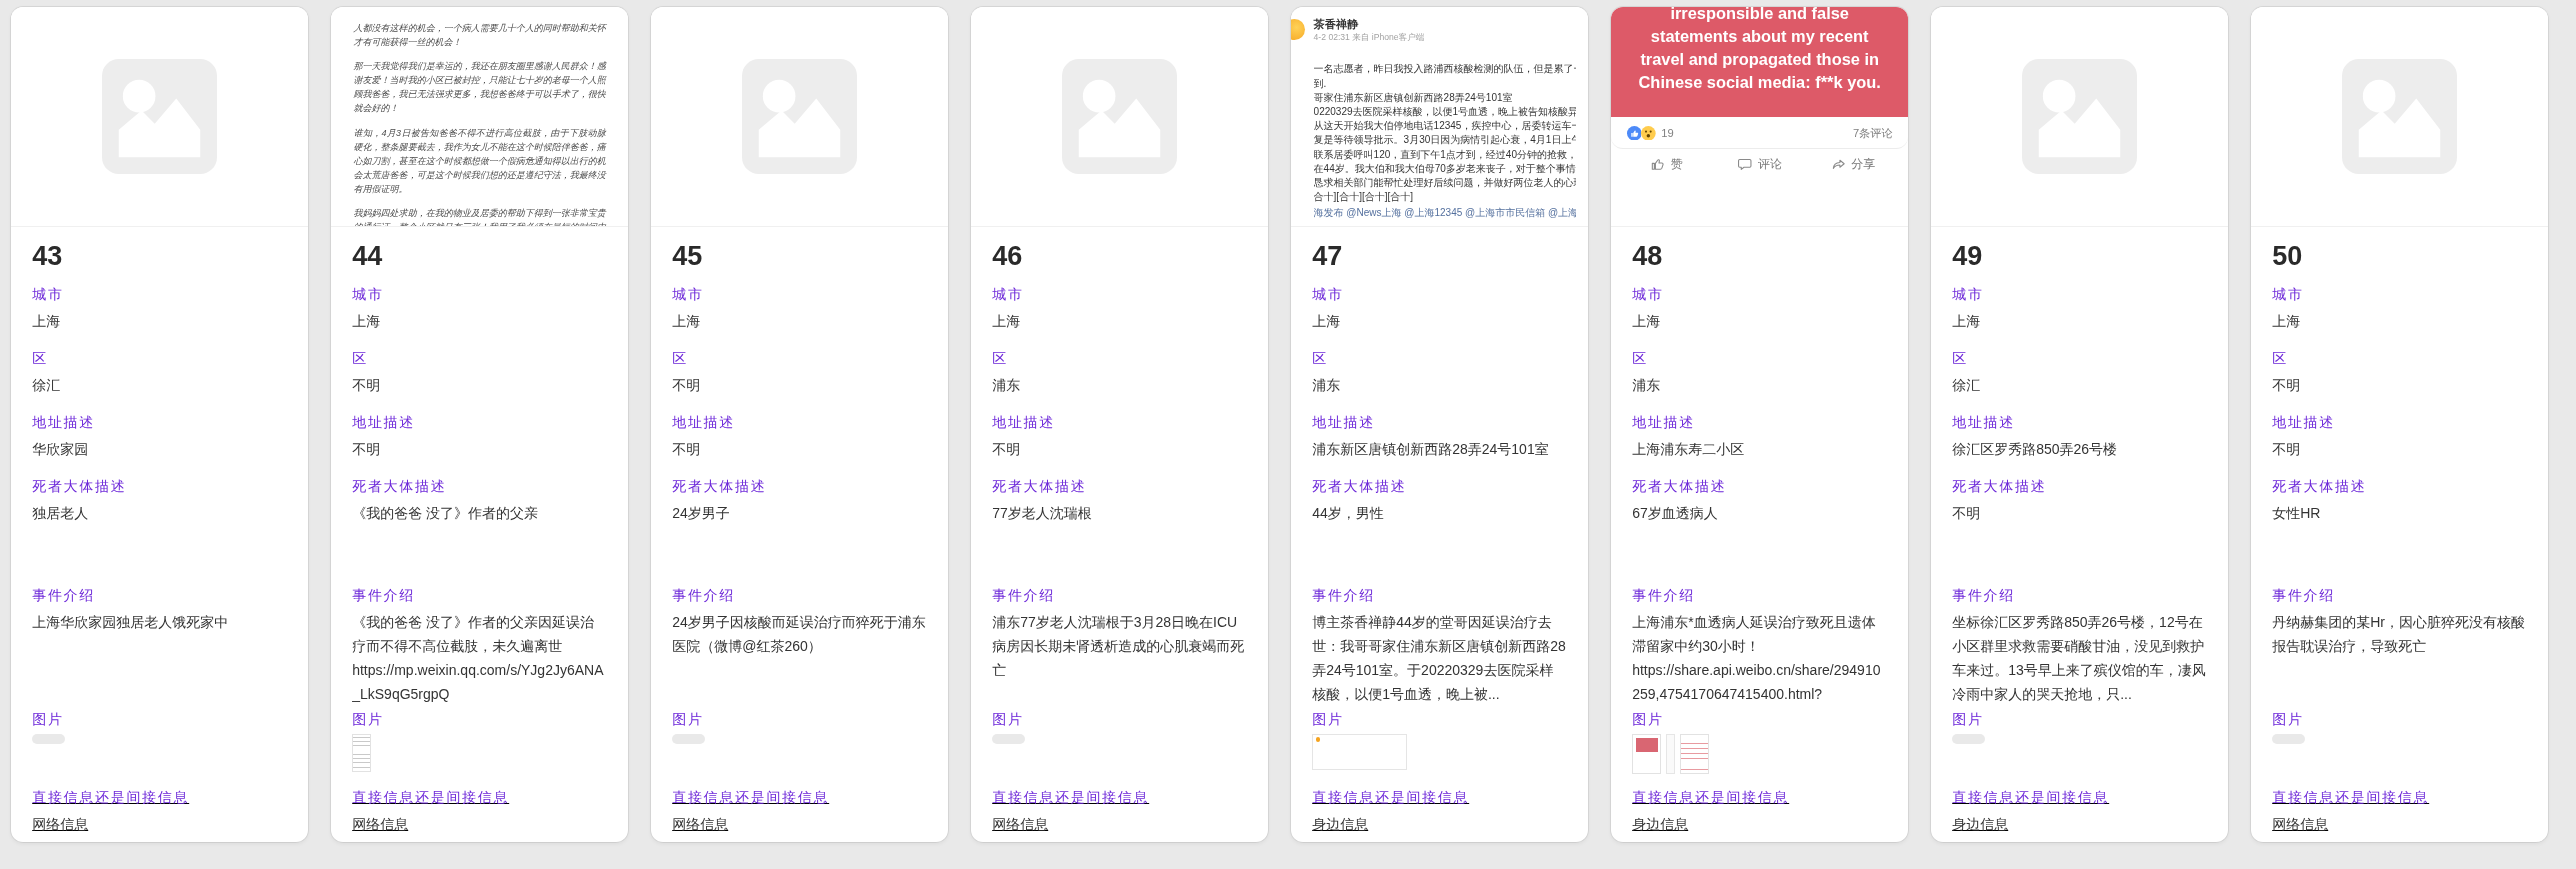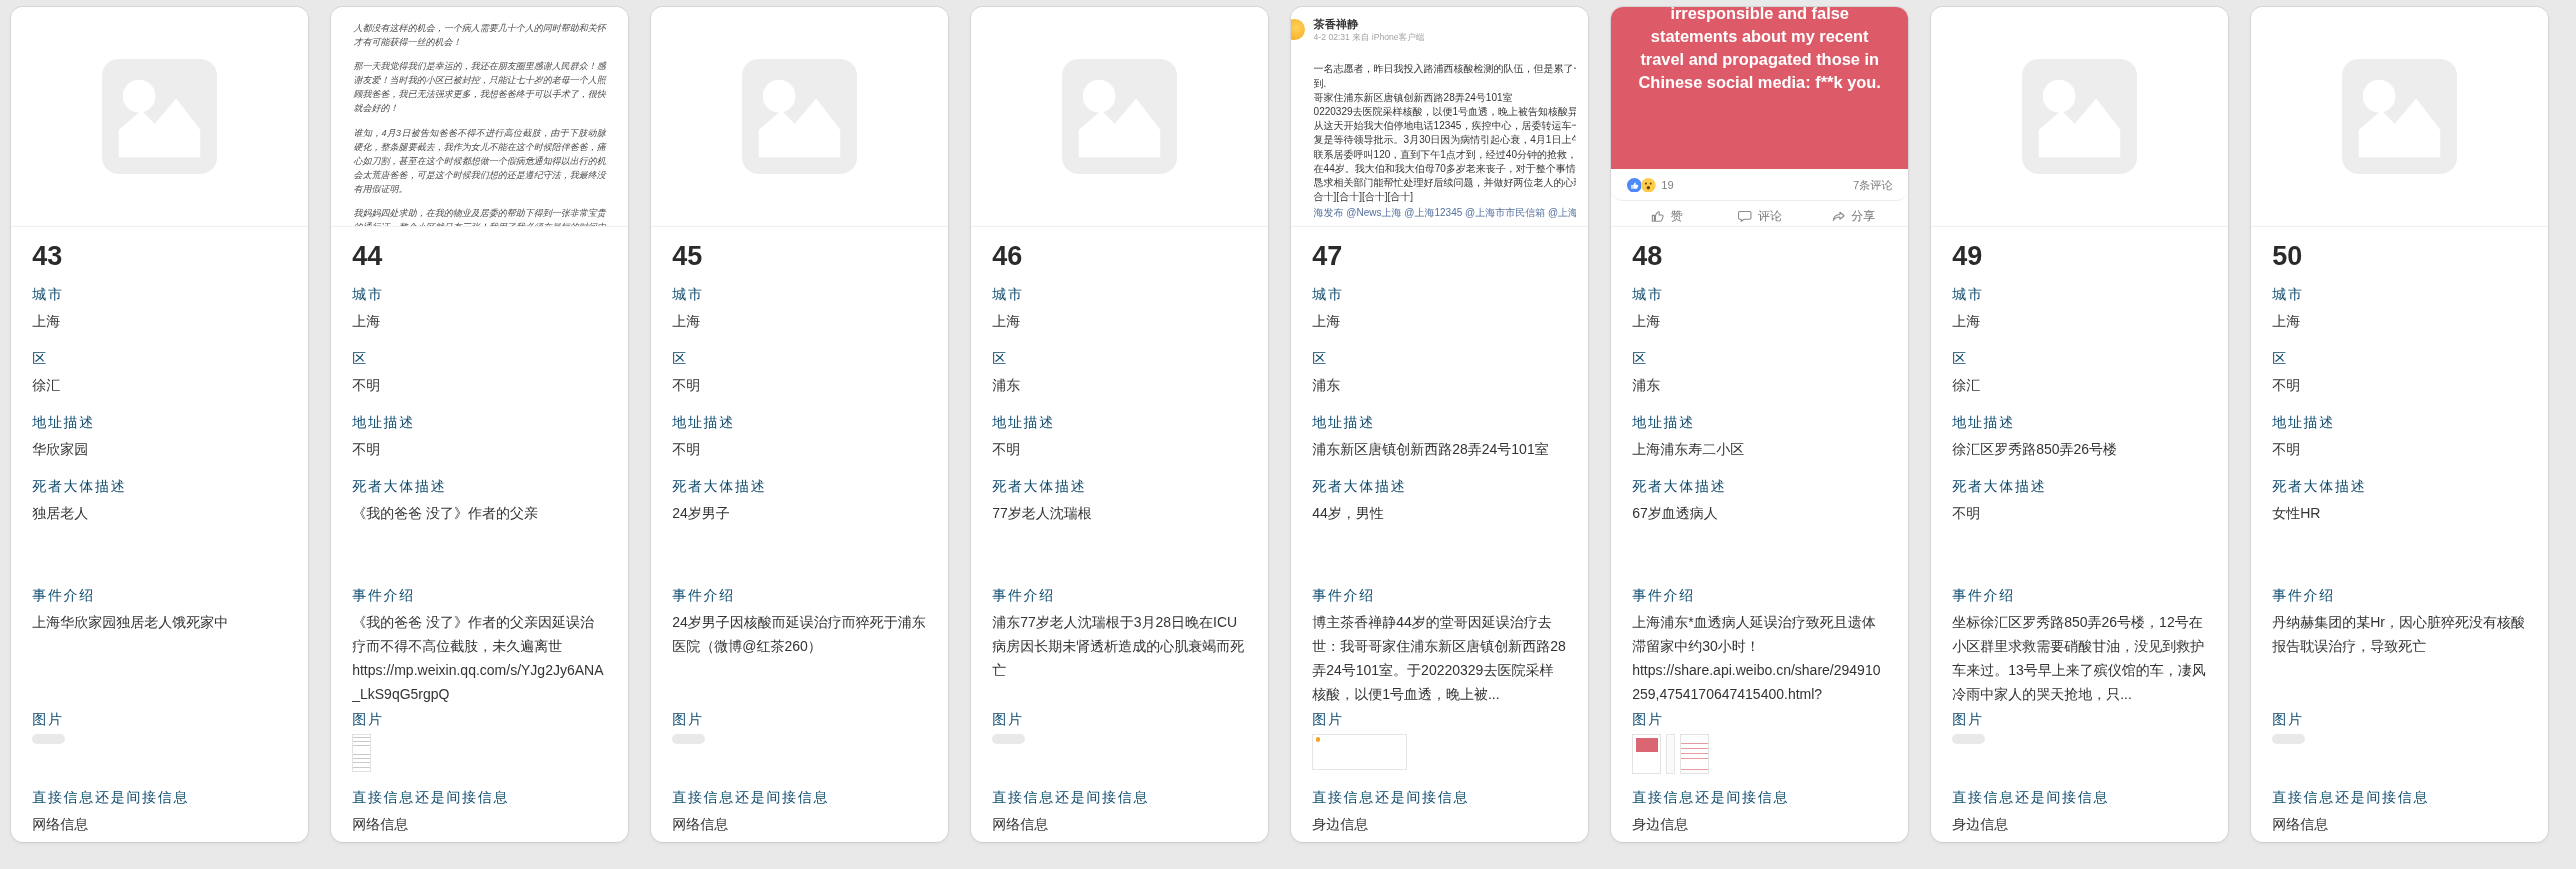--- a/index.html
+++ b/index.html
@@ -19,39 +19,39 @@
   
   .weibo{padding:10.3px 12px 0 22.4px;}
   .weibo .avatar{position:absolute;left:-7px;top:12px;width:21px;height:21px;border-radius:50%;
                  background:radial-gradient(circle at 60% 40%,#ffd258,#f5a31f);}
   .weibo .wname{font-size:11.2px;font-weight:700;color:#333;line-height:14px;}
   .weibo .wmeta{font-size:8.6px;color:#a3a3a3;line-height:12px;margin-bottom:19px;}
   .weibo .wline{font-size:10px;color:#333;line-height:14.2px;white-space:nowrap;overflow:hidden;}
   .weibo .wmentions{font-size:10px;color:#54709e;line-height:14.2px;white-space:nowrap;overflow:hidden;margin-top:1.7px;}
   
   .social{display:flex;flex-direction:column;height:100%;}
-  .social .red{background:#dd5a68;color:#fff;height:162px;flex:none;display:flex;
+  .social .red{background:#dd5a68;color:#fff;height:110px;flex:none;display:flex;
                align-items:flex-start;justify-content:center;padding:0 19px;box-sizing:border-box;}
   .social .red span{font-weight:700;font-size:16.4px;line-height:23px;text-align:center;margin-top:-5.2px;display:block;}
   .social .reacts{display:flex;align-items:center;padding:8.6px 15.5px 7px;border-bottom:0.9px solid #ececec;border-radius:12px;}
   .social .badges{display:flex;}
   .social .rcount{font-size:11.2px;color:#7f7f7f;margin-left:5.2px;}
   .social .rcomments{font-size:11.2px;color:#7f7f7f;margin-left:auto;}
   .social .actions{display:flex;padding:7px 8.6px;}
   .social .act{flex:1;display:flex;align-items:center;justify-content:center;gap:5.2px;
                font-size:12px;color:#777;}
   
   .content{padding:10.3px 21px 0;box-sizing:border-box;}
   .num{font-size:27px;font-weight:700;color:#2a2a2a;line-height:31px;margin:3.4px 0 0;}
   .field{margin-top:17px;}
   .field.f-city{margin-top:14px;}
   .field.f-event{margin-top:62px;}
   .field.f-pics{margin-top:4px;}
-  .field.f-direct{margin-top:15.5px;}
-  .label{font-size:14px;color:#0c4a6e;letter-spacing:1.7px;line-height:17px;}
+  .field.f-direct{margin-top:15.5px;text-decoration:underline;}
+  .label{font-size:14px;color:#6d28d9;letter-spacing:1.7px;line-height:17px;}
   .value{font-size:14px;color:#333;line-height:24px;margin-top:6px;word-break:break-all;}
   .f-event .value{height:97px;overflow:hidden;white-space:pre-line;}
   .thumbrow{margin-top:6px;height:40px;display:flex;gap:5.2px;align-items:flex-start;}
   .t-pill{width:33px;height:10.3px;border-radius:5.2px;background:#e9e9e9;}
   .t-doc{width:17px;height:36px;background:#fdfdfd;border:0.9px solid #e2e2e2;
          background-image:repeating-linear-gradient(#fff 0 1.7px,#c9c9c9 1.7px 2.6px,#fff 2.6px 4.3px);}
   .t-shot{width:93px;height:34px;background:#fcfcfc;border:0.9px solid #e5e5e5;position:relative;
           background-image:repeating-linear-gradient(#fff 0 2.6px,#d8d8d8 2.6px 3.4px,#fff 3.4px 6px);}
   .t-shot::before{content:"";position:absolute;left:2.6px;top:2.6px;width:4.3px;height:4.3px;border-radius:50%;background:#f5a31f;}
   .t-red{width:29px;height:40px;border:0.9px solid #e2e2e2;background:#fff;position:relative;box-sizing:border-box;}

